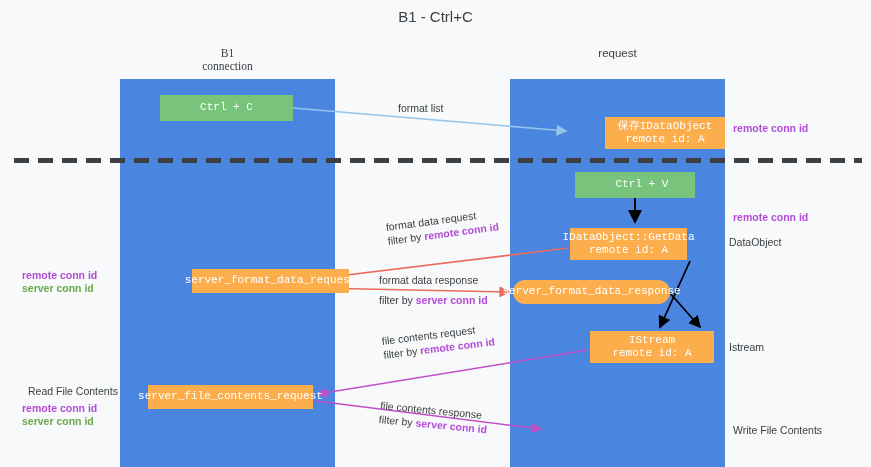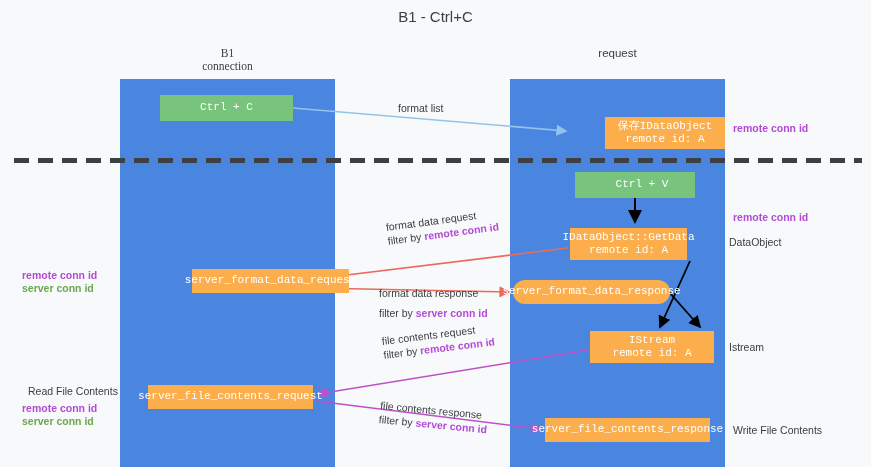--- a/index.html
+++ b/index.html
@@ -71,21 +71,21 @@
 
   
   #lbl-left-conn{left:22px;top:269px;}
   #lbl-readfc{left:28px;top:385px;}
   #lbl-left-conn2{left:22px;top:402px;}
 
   
   .cap{position:absolute;font-size:10.5px;line-height:14px;color:#3c4043;z-index:7;white-space:nowrap;}
   #cap-formatlist{left:398px;top:101px;}
   #cap-fdreq{left:385px;top:220px;transform:rotate(-7.5deg);transform-origin:left top;}
-  #cap-fdresp{left:379px;top:273px;margin-top:13px;}
+  #cap-fdresp{left:379px;top:273px;}
   #cap-fcreq{left:381px;top:334px;transform:rotate(-7deg);transform-origin:left top;}
   #cap-fcresp{left:381px;top:398px;transform:rotate(5.5deg);transform-origin:left top;}
 
   
   #divider{
     position:absolute;left:14px;top:158px;width:848px;height:5px;
     z-index:9;
     background-image:linear-gradient(to right,#3c4043 0 15px,transparent 15px 24px);
     background-size:24px 5px;background-repeat:repeat-x;
   }
@@ -178,23 +178,20 @@
     <div>
       <span>IStream</span>
       <span>remote id: A</span>
     </div>
   </div>
 
   <div class="node orange" id="n-sfcreq">
     <span>server_file_contents_request</span>
   </div>
 
-  <div class="node orange" id="n-sfcresp">
-    <span>server_file_contents_response</span>
-  </div>
 
   <div class="cap" id="cap-formatlist">
     <span>format list</span>
   </div>
 
   <div class="cap" id="cap-fdreq">
     <div>format data request</div>
     <div>
       <span>filter by </span><span class="purple">remote conn id</span>
     </div>

